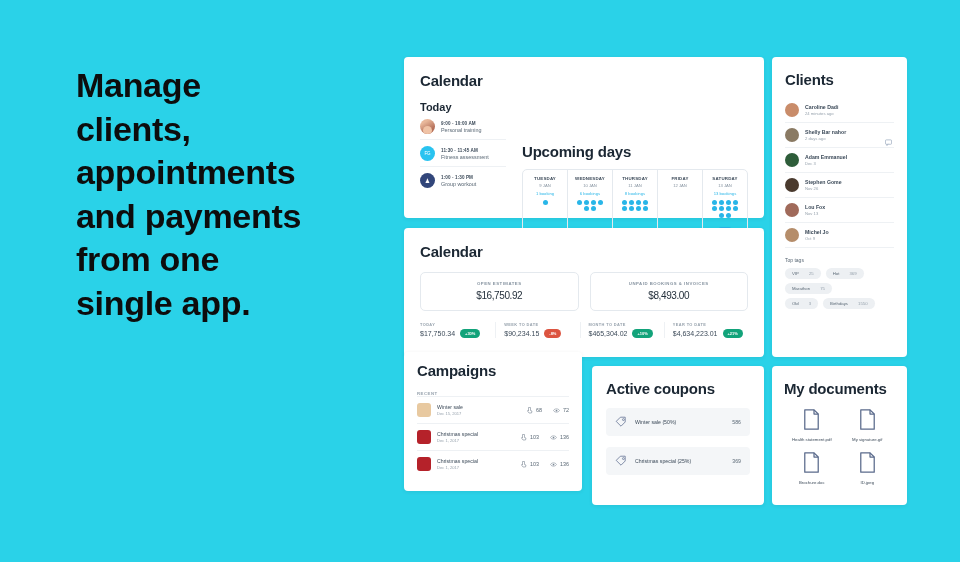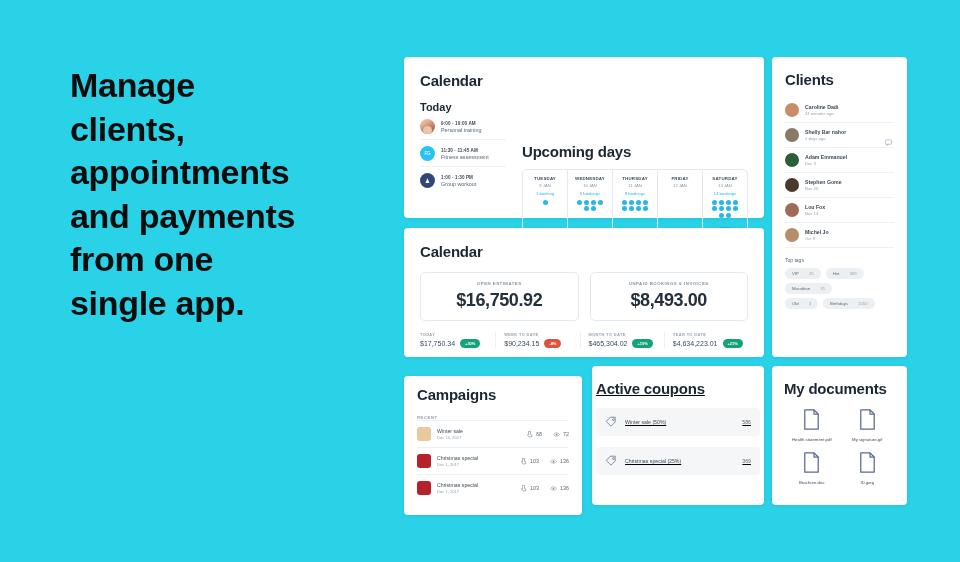--- a/index.html
+++ b/index.html
@@ -6,21 +6,21 @@
   html, body {
     width: 960px; height: 562px;
     font-family: "Liberation Sans", sans-serif;
     background: #2ad2e8;
     overflow: hidden;
   }
   .stage { position: relative; width: 960px; height: 562px; background: #2ad2e8; }
 
   
   .headline {
-    position: absolute; left: 70px; top: 64px; width: 330px;
+    position: absolute; left: 76px; top: 64px; width: 330px;
     font-size: 34px; font-weight: bold; line-height: 1.28;
     color: #0d0d0d; letter-spacing: -0.3px;
   }
   .headline span { display: block; }
 
   
   .card {
     position: absolute; background: #ffffff; border-radius: 4px;
     box-shadow: 0 1px 4px rgba(0,0,0,0.07);
   }
@@ -53,21 +53,21 @@
   .dot { width: 5px; height: 5px; border-radius: 50%; background: #29b6e8; }
   .more-badge { margin-top: 2px; font-size: 4px; color: #fff; background: #29b6e8; border-radius: 6px; padding: 1px 5px; display: inline-block; }
 
   
   #payments { left: 404px; top: 228px; width: 360px; height: 129px; padding: 15px 16px; }
   .pay-boxes { display: flex; gap: 11px; margin-top: 12px; }
   .pbox { flex: 1; border: 1px solid #e4e9ee; border-radius: 5px; padding: 8px 4px 9px; text-align: center; }
   .pbox.danger { border: 2px solid #e2533f; }
   .pb-lab { font-size: 4.3px; font-weight: bold; color: #8794a1; letter-spacing: 0.5px; }
   .pbox.danger .pb-lab { color: #e2533f; }
-  .pb-val { font-size: 18px; font-weight: bold; color: #24303c; margin-top: 4px; letter-spacing: -0.4px; }
+  .pb-val { font-size: 10px; font-weight: normal; color: #24303c; margin-top: 4px; letter-spacing: -0.4px; }
   .pay-stats { display: flex; margin-top: 11px; }
   .pstat { flex: 1; border-left: 1px solid #eef1f4; padding-left: 8px; }
   .pstat:first-child { border-left: none; padding-left: 0; }
   .ps-lab { font-size: 3.9px; font-weight: bold; color: #97a2ad; letter-spacing: 0.4px; }
   .ps-row { display: flex; align-items: center; gap: 5px; margin-top: 2px; }
   .ps-val { font-size: 7px; color: #3c4a59; }
   .chip { font-size: 4px; font-weight: bold; color: #fff; border-radius: 7px; padding: 2px 5px; }
   .chip.up { background: #12a37a; }
   .chip.down { background: #dc5440; }
 
@@ -80,31 +80,31 @@
   .cl-when { font-size: 4.2px; color: #98a3ae; margin-top: 1px; }
   .msg-icon { position: absolute; right: 2px; top: 9px; color: #9aa8bd; }
   .tags-head { font-size: 5px; color: #5a6875; margin-top: 9px; }
   .tag-rows { margin-top: 5px; }
   .tag-row { display: flex; gap: 5px; margin-bottom: 4px; }
   .tag { background: #edf0f3; border-radius: 9px; padding: 3px 7px; display: flex; justify-content: space-between; gap: 10px; }
   .tag-name { font-size: 4.3px; color: #5a6875; }
   .tag-cnt { font-size: 4.3px; color: #97a2ad; }
 
   
-  #campaigns { left: 404px; top: 376px; width: 178px; height: 139px; padding: 10px 13px; }
+  #campaigns { left: 404px; top: 352px; width: 178px; height: 139px; padding: 10px 13px; }
   .recent { font-size: 4.3px; font-weight: bold; color: #98a3ae; letter-spacing: 0.5px; margin-top: 12px; }
   .cmp-row { display: flex; align-items: center; gap: 6px; padding: 6px 0; border-top: 1px solid #eef1f4; }
   .cmp-thumb { width: 14px; height: 14px; border-radius: 3px; flex: 0 0 14px; }
   .cmp-txt { flex: 1; min-width: 0; }
   .cmp-name { font-size: 5.2px; color: #3c4a59; }
   .cmp-date { font-size: 4.1px; color: #98a3ae; margin-top: 1px; }
   .cmp-stat { display: flex; align-items: center; gap: 3px; color: #5a6875; font-size: 5.4px; margin-left: 5px; }
 
   
-  #coupons { left: 592px; top: 366px; width: 172px; height: 139px; padding: 14px 4px; text-decoration: underline; }
+  #coupons { left: 592px; top: 366px; width: 172px; height: 139px; padding: 14px 14px; }
   .cp-row { display: flex; align-items: center; background: #f4f6f8; border-radius: 4px; padding: 8px 9px; margin-top: 11px; }
   .cp-name { flex: 1; font-size: 5.2px; color: #3c4a59; margin-left: 8px; }
   .cp-cnt { font-size: 5.2px; color: #5a6875; }
 
   
   #documents { left: 772px; top: 366px; width: 135px; height: 139px; padding: 14px 12px; }
   .doc-grid { display: flex; flex-wrap: wrap; margin-top: 12px; }
   .doc { width: 50%; text-align: center; margin-bottom: 9px; }
   .doc-name { font-size: 4.3px; color: #3c4a59; margin-top: 3px; line-height: 1.35; }
 </style>

